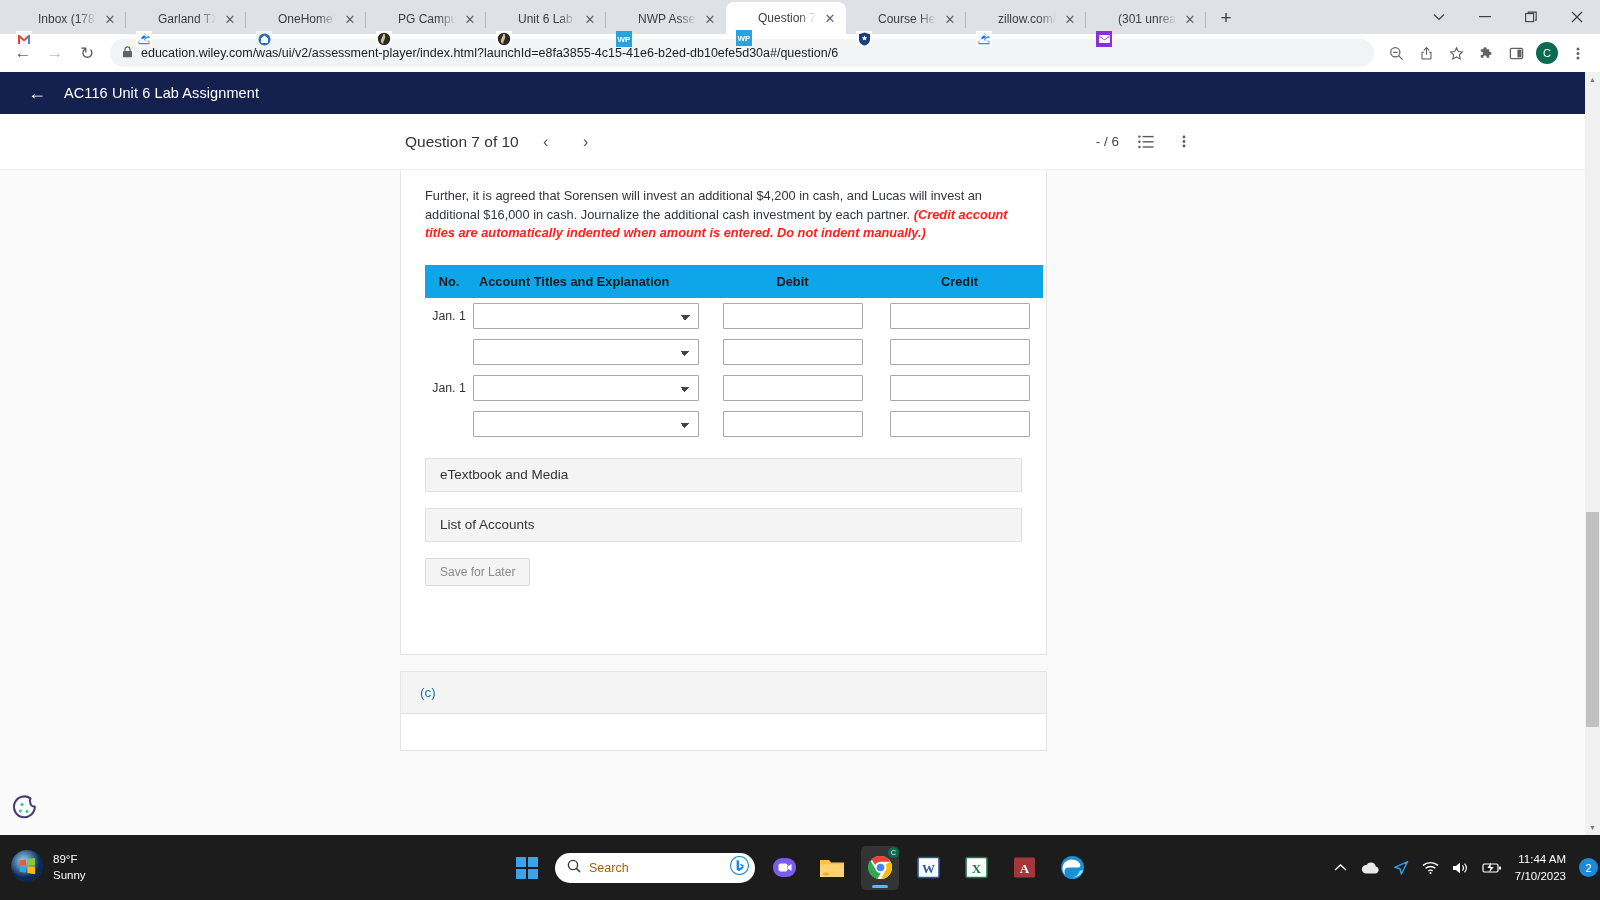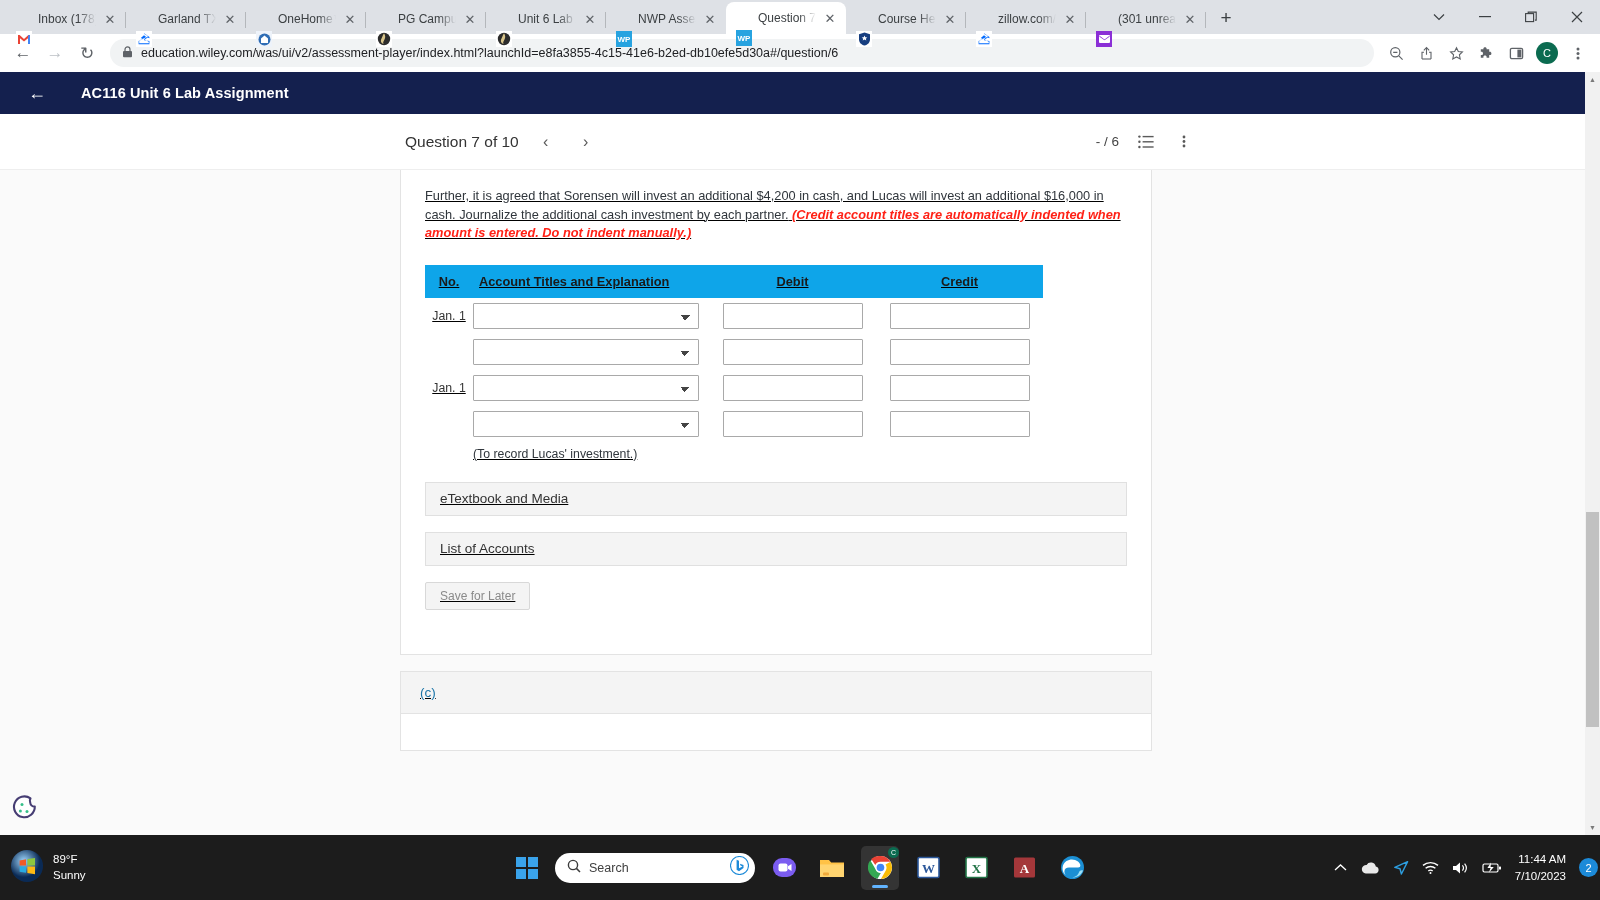--- a/index.html
+++ b/index.html
@@ -91,43 +91,43 @@
   
   .viewport {
     position: relative; width: 1600px; height: 763px;
     background: #fafafa; overflow: hidden;
   }
   .appheader {
     height: 42px; background: #14204e; display: flex; align-items: center;
     padding-left: 28px; gap: 18px;
   }
   .app-back { color: #ffffff; font-size: 18px; line-height: 1; }
-  .app-title { color: #ffffff; font-size: 14.5px; font-weight: bold; letter-spacing: .1px; margin-left: 17px; }
+  .app-title { color: #ffffff; font-size: 14.5px; font-weight: normal; letter-spacing: .1px; }
 
   .qbar {
     height: 56px; background: #ffffff; display: flex; align-items: center;
     border-bottom: 1px solid #eeeeee;
   }
   .qbar-inner {
     width: 790px; margin: 0 auto; display: flex; align-items: center;
     justify-content: space-between;
   }
   .qbar-left { display: flex; align-items: center; gap: 14px; text-align: center; }
   .qlabel { font-size: 15.5px; color: #333333; }
   .qarrow { width: 26px; height: 26px; display: flex; align-items: center;
             justify-content: center; color: #5a5a5a; font-size: 16px; }
   .qbar-right { display: flex; align-items: center; gap: 16px; }
   .qscore { font-size: 13.5px; color: #444444; }
   .qicon { width: 22px; height: 22px; display: flex; align-items: center;
            justify-content: center; color: #5a5a5a; }
 
   .scroller { position: relative; height: 665px; background: #fafafa; }
   .card {
-    position: absolute; left: 400px; width: 752px; background: #ffffff;
-    border: 1px solid #e3e3e3; border-top: none; text-decoration: underline;
+    position: absolute; left: 400px; width: 647px; background: #ffffff;
+    border: 1px solid #e3e3e3; border-top: none;
   }
   .card-a { top: 0; height: 485px; }
   .card-b { top: 501px; height: 80px; border-top: 1px solid #e3e3e3; }
 
   .qtext {
     padding: 17px 24px 0 24px; font-size: 12.8px; color: #30363c;
     line-height: 1.45;
   }
   .qtext .warn { color: #ff2116; font-style: italic; font-weight: bold; }
 
@@ -215,21 +215,21 @@
   .tb-weather-text { color: #ffffff; font-size: 11.5px; line-height: 1.35; }
   .tb-center {
     position: absolute; left: 50%; transform: translateX(-50%);
     display: flex; align-items: center; gap: 10px;
   }
   .tb-start { width: 36px; height: 36px; display: flex; align-items: center; justify-content: center; }
   .tb-search {
     width: 200px; height: 30px; background: #ffffff; border-radius: 15px;
     display: flex; align-items: center; padding: 0 6px 0 12px; gap: 8px;
   }
-  .tb-search-label { flex: 1; font-size: 12.5px; color: #404040; }
+  .tb-search-label { flex: 1; font-size: 12.5px; color: #a16207; }
   .tb-app { width: 38px; height: 44px; display: flex; align-items: center;
             justify-content: center; position: relative; border-radius: 5px; }
   .tb-app.active { background: #343434; }
   .tb-app.active::after {
     content: ""; position: absolute; bottom: 2px; left: 50%;
     transform: translateX(-50%); width: 16px; height: 3px;
     background: #62b4ff; border-radius: 2px;
   }
   .tb-tray {
     position: absolute; right: 2px; display: flex; align-items: center; gap: 13px;
@@ -516,24 +516,20 @@
               <td class="cell-pad">
                 <select class="jselect"><option></option></select>
               </td>
               <td class="cell-center">
                 <input class="jinput" type="text" style="">
               </td>
               <td class="cell-center">
                 <input class="jinput" type="text" style="">
               </td>
             </tr>
-            <tr>
-              <td></td>
-              <td class="jnote" colspan="3">(To record Lucas' investment.)</td>
-            </tr>
           </tbody>
         </table>
 
         <div class="accordion">eTextbook and Media</div>
         <div class="accordion">List of Accounts</div>
 
         <div class="actionrow">
           <button class="btn-save">Save for Later</button>
         </div>
       </div>

